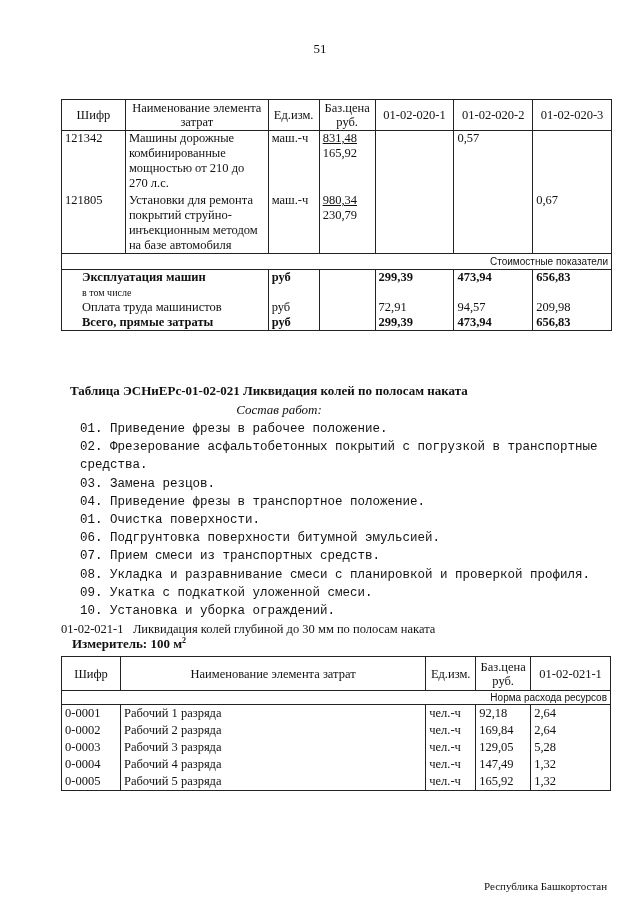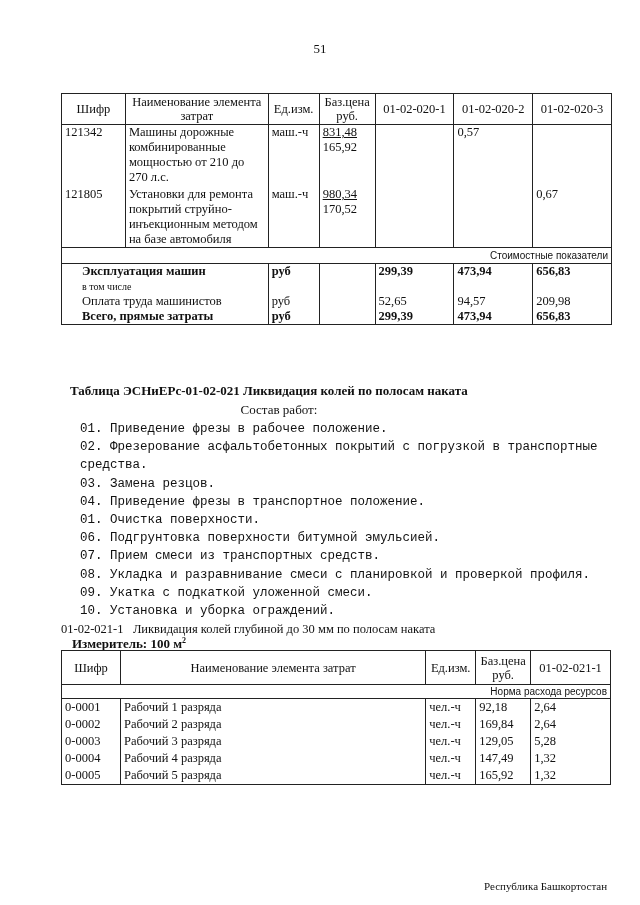--- a/index.html
+++ b/index.html
@@ -1,32 +1,32 @@
 <!DOCTYPE html>
 <html><head>
 <meta charset="utf-8">
 <style>
   html, body { margin:0; padding:0; background:#ffffff; }
   body { width:640px; height:905px; position:relative; overflow:hidden;
          font-family:"Liberation Serif", serif; color:#111; font-size:12.5px; }
   .abs { position:absolute; }
   .page-num { left:0; width:640px; top:32px; text-align:center; font-size:13px;margin-top:9px; }
-  table { border-collapse:collapse; position:absolute; }
+  table { border-collapse:collapse; position:absolute;margin-top:6px; }
   td, th { border:1px solid #222; padding:0 3px; font-weight:normal; vertical-align:top; line-height:15px; }
   .t1 { left:61px; top:93px; width:551px; }
   .t1 th { height:30px; vertical-align:middle; text-align:center; line-height:14px; }
   .c { text-align:left; }
   .r { text-align:left; }
   .u { text-decoration:underline; }
   .b { font-weight:bold; }
   .sans-small { font-family:"Liberation Sans", sans-serif; font-size:10px; text-align:right; }
   .nob-t td { border-top:none; }
   .nob-b td { border-bottom:none; }
   .section-title { left:70px; top:383px; font-weight:bold; font-size:13px; }
-  .section-sub { left:0; width:508px; top:402px; text-align:center; font-size:13px; padding-left:50px; box-sizing:border-box; }
+  .section-sub { left:0; width:508px; top:402px; text-align:center; font-style:italic; font-size:13px; padding-left:50px; box-sizing:border-box; }
   .works { left:80px; top:420px; font-size:12.5px; line-height:18.2px;font-family:Liberation Mono, monospace; }
   .measure { left:72px; top:636px; font-weight:bold; font-size:13px; }
   .measure sup { font-size:8px; }
   .subcode { left:61px; top:622px; font-size:12.5px; }
   .t2 { left:61px; top:650px; width:550px; }
   .t2 th { height:33px; vertical-align:middle; text-align:center; line-height:14px; }
   .t2 td { line-height:17px; }
   .footer { left:484px; top:880px; font-size:11px; }
 </style>
 </head>
@@ -60,21 +60,21 @@
     <td class="c">маш.-ч</td>
     <td class="r"><span class="u">831,48</span><br><span>165,92</span></td>
     <td class="r"></td>
     <td class="r">0,57</td>
     <td class="r"></td>
   </tr>
   <tr class="nob-t">
     <td class="c">121805</td>
     <td style="height:60px">Установки для ремонта покрытий струйно-инъекционным методом на базе автомобиля</td>
     <td class="c">маш.-ч</td>
-    <td class="r"><span class="u">980,34</span><br><span>170,52</span></td>
+    <td class="r"><span class="u">980,34</span><br><span>230,79</span></td>
     <td class="r"></td>
     <td class="r"></td>
     <td class="r">0,67</td>
   </tr>
   <tr>
     <td colspan="7" class="sans-small" style="height:14px; vertical-align:bottom;">Стоимостные показатели</td>
   </tr>
   <tr class="nob-b">
     <td colspan="2" class="b" style="padding-left:20px">Эксплуатация машин</td>
     <td class="c b">руб</td>
@@ -88,21 +88,21 @@
     <td class="c"></td>
     <td></td>
     <td class="r"></td>
     <td class="r"></td>
     <td class="r"></td>
   </tr>
   <tr class="nob-t nob-b">
     <td colspan="2" style="padding-left:20px">Оплата труда машинистов</td>
     <td class="c">руб</td>
     <td></td>
-    <td class="r">52,65</td>
+    <td class="r">72,91</td>
     <td class="r">94,57</td>
     <td class="r">209,98</td>
   </tr>
   <tr class="nob-t">
     <td colspan="2" class="b" style="padding-left:20px">Всего, прямые затраты</td>
     <td class="c b">руб</td>
     <td></td>
     <td class="r b">299,39</td>
     <td class="r b">473,94</td>
     <td class="r b">656,83</td>

